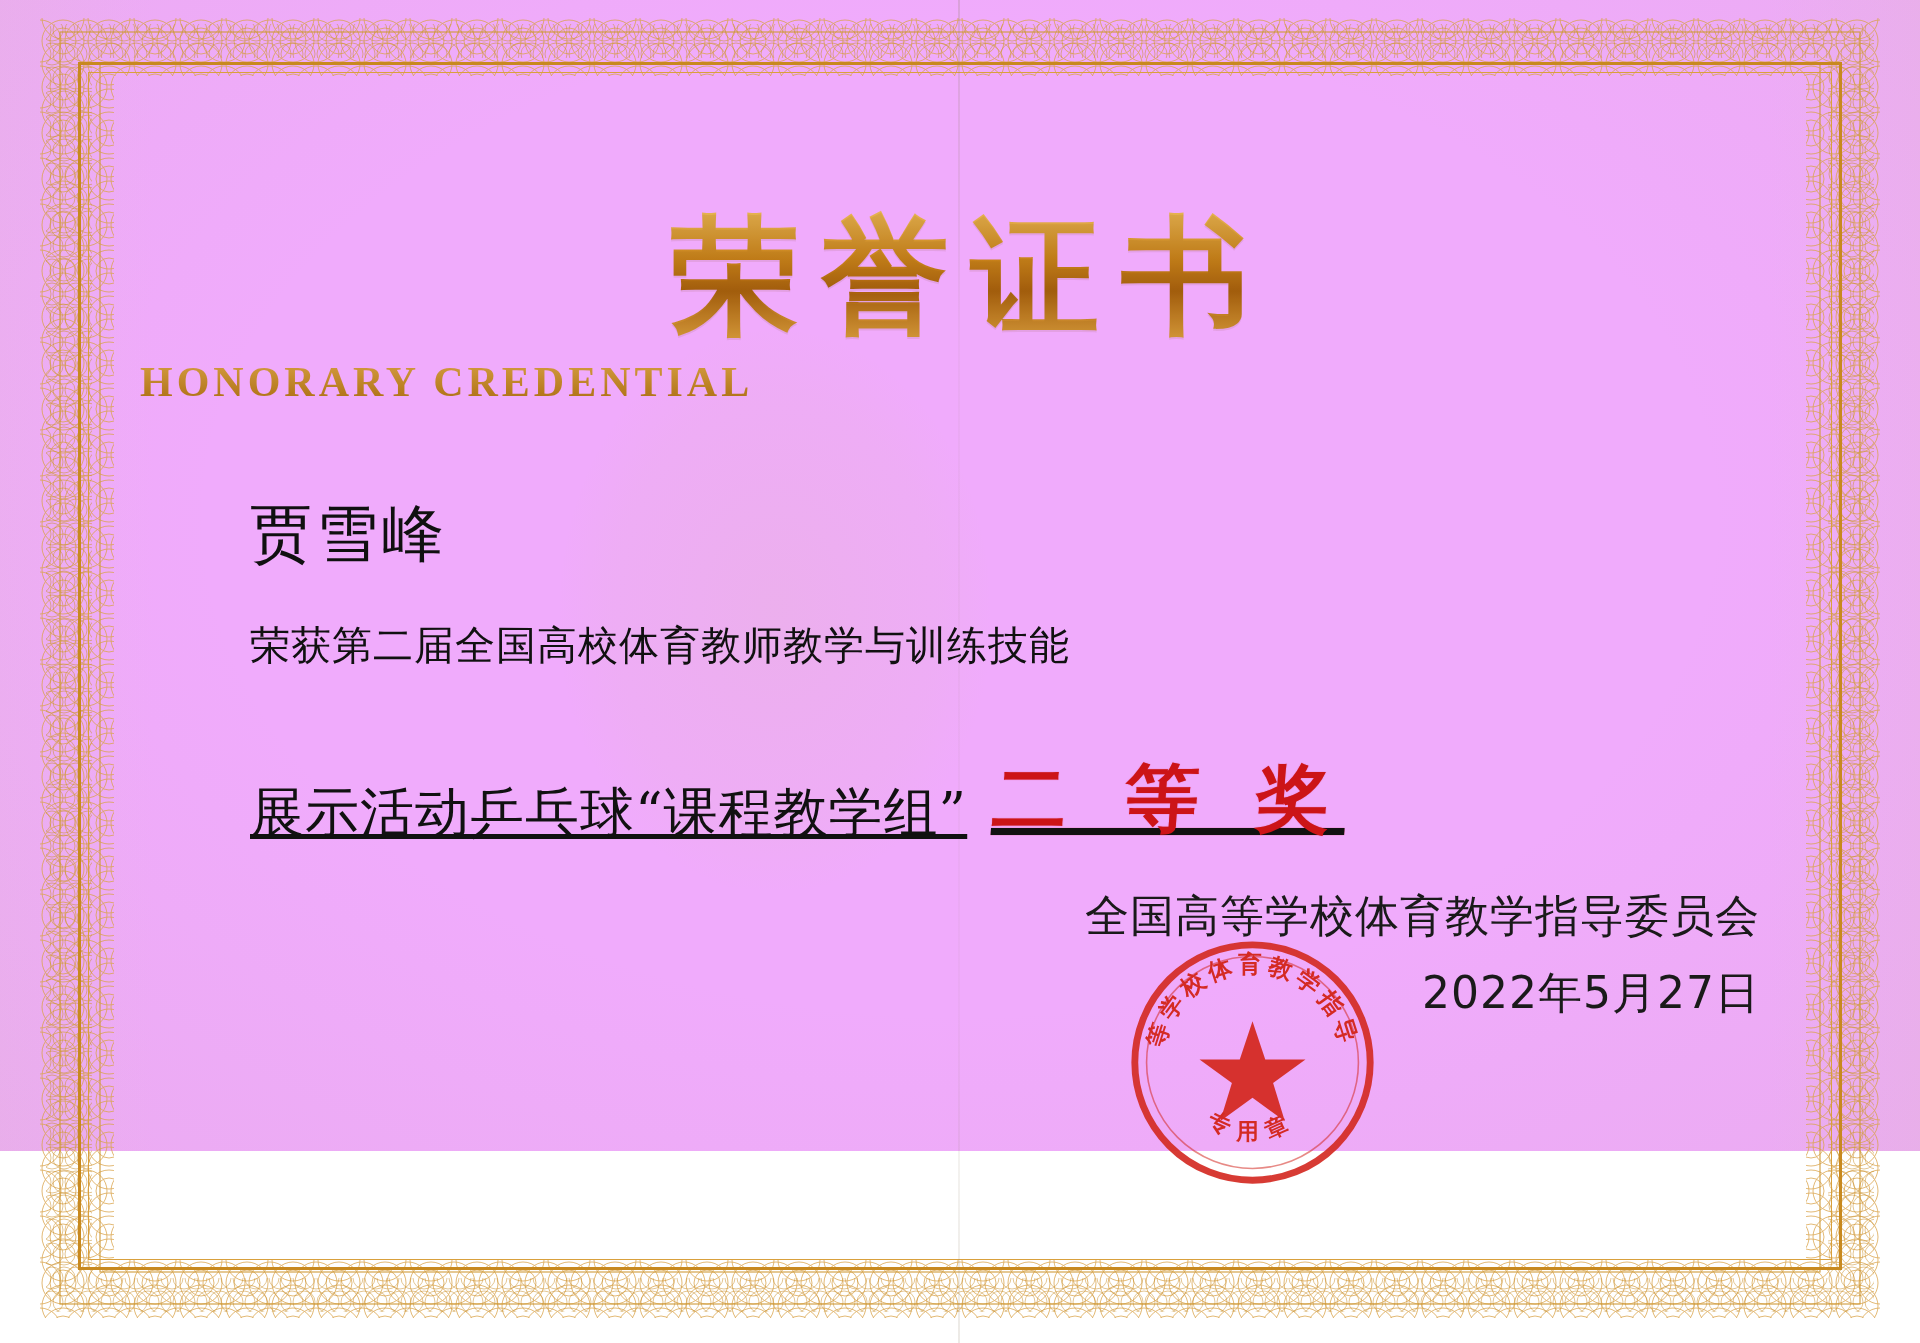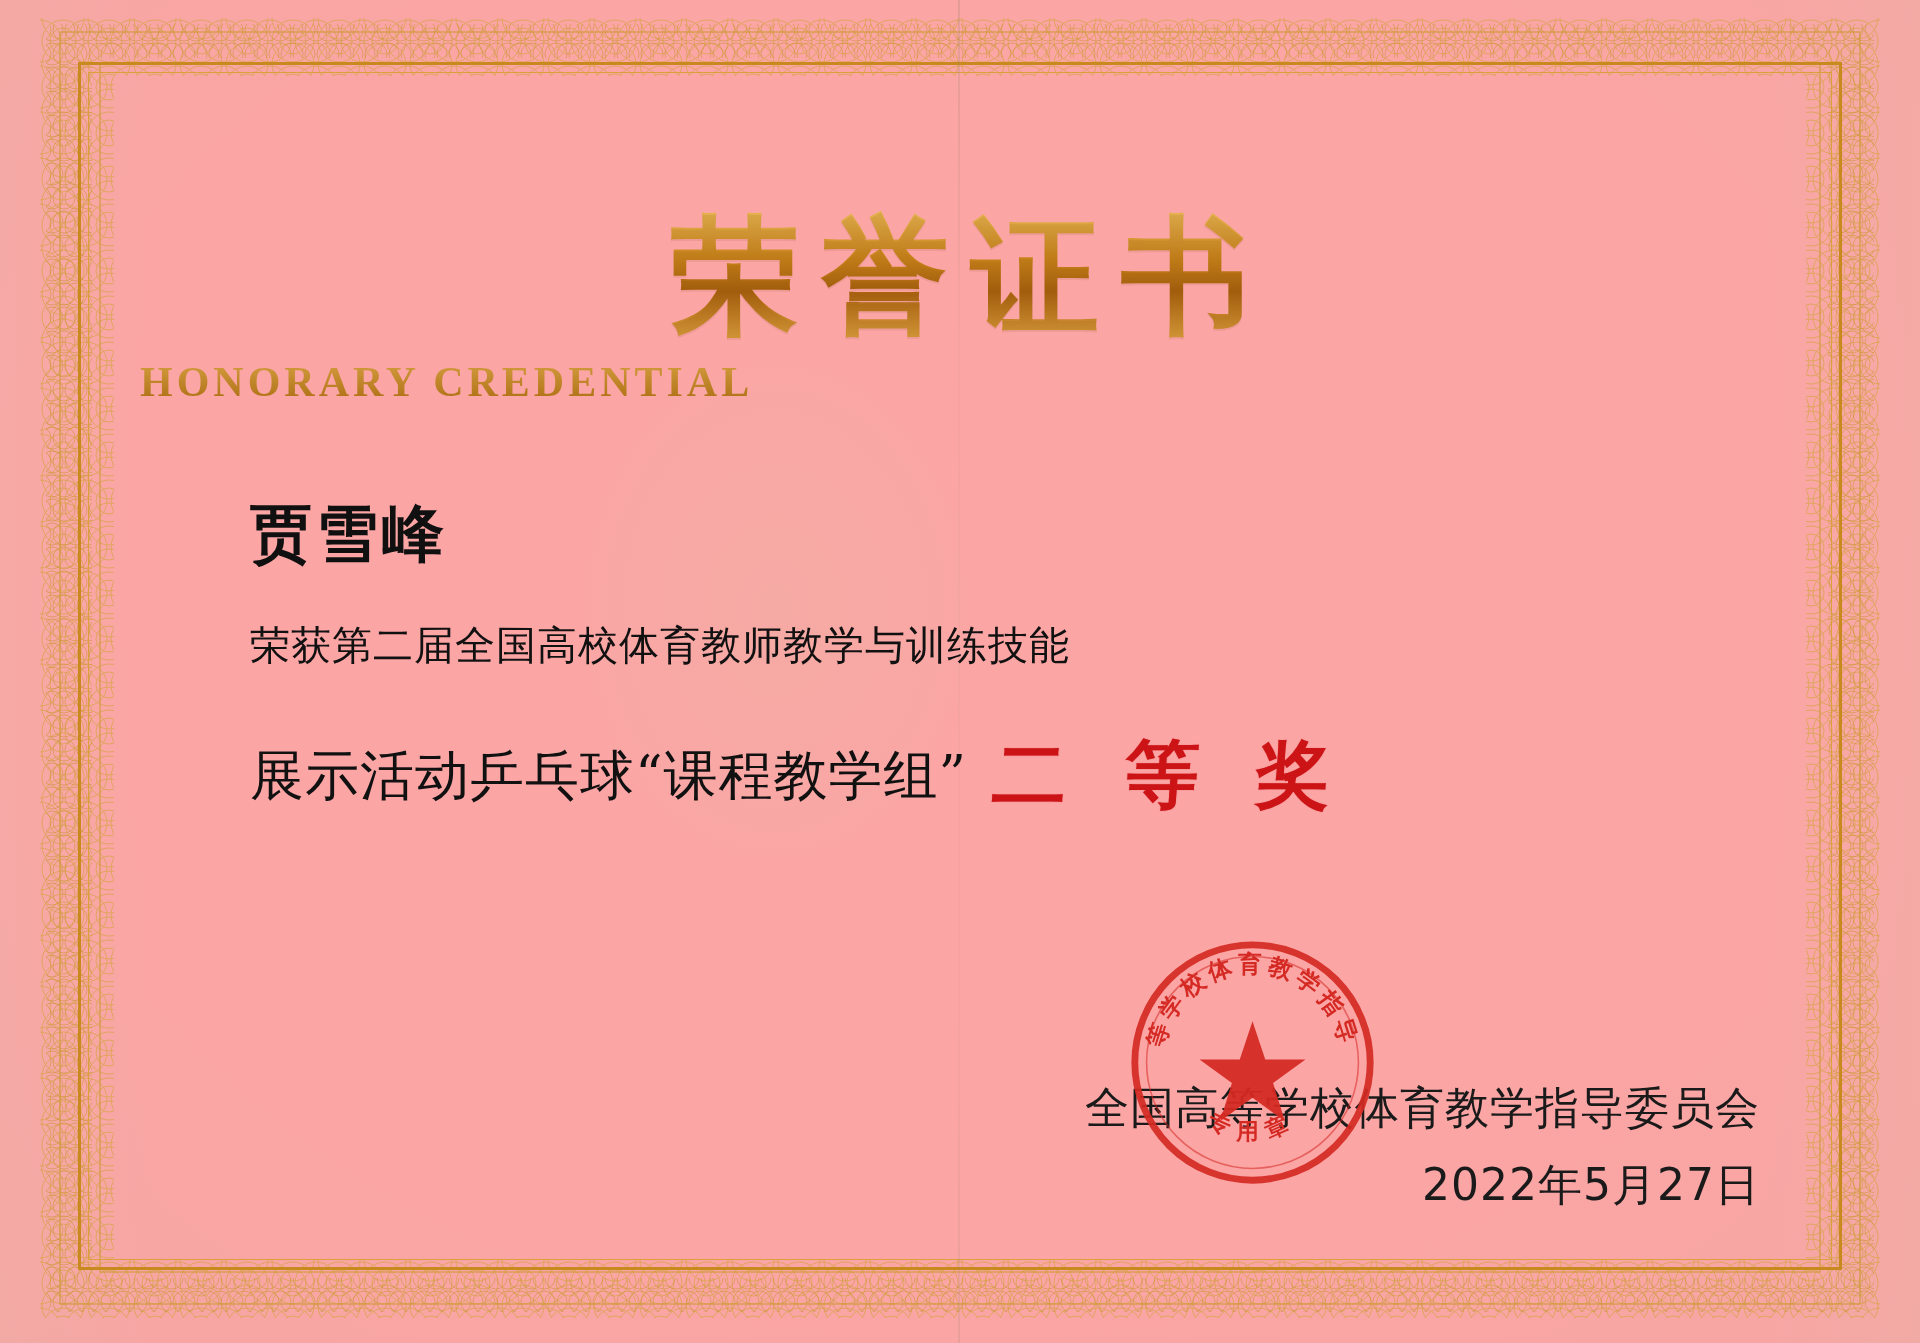--- a/index.html
+++ b/index.html
@@ -10,22 +10,22 @@
   body {
     width: 1920px;
     height: 1343px;
     font-family: "Liberation Serif", serif;
     overflow: hidden;
   }
 
   #certificate {
     position: relative;
     width: 1920px;
-    height: 1343px;
-    background: #fca5a5;
+    height: 1151px;
+    background: #f0abfc;
     box-sizing: border-box;
   }
 
   
   .paper-tint {
     position: absolute;
     inset: 0;
     background:
       radial-gradient(ellipse at 50% 45%, rgba(255,255,255,0) 55%, rgba(190,175,150,0.10) 100%),
       linear-gradient(90deg, rgba(215,200,175,0.10) 0%, rgba(255,255,255,0) 8%, rgba(255,255,255,0) 92%, rgba(215,200,175,0.12) 100%);
@@ -132,21 +132,21 @@
     margin-top: 86px;
     padding-left: 110px;
     font-family: "DejaVu Sans", "Liberation Sans", sans-serif;
     font-size: 56px;
     color: #141414;
     display: flex;
     align-items: baseline;
   }
   .recipient-name {
     font-family: "DejaVu Serif", "Liberation Serif", serif;
-    font-weight: bold;
+    font-weight: normal;
     font-size: 62px;
     letter-spacing: 4px;
     color: #101010;
   }
   .recipient-suffix {
     font-family: "DejaVu Serif", "Liberation Serif", serif;
     font-size: 54px;
     margin-left: 26px;
     letter-spacing: 2px;
     color: #141414;
@@ -155,28 +155,29 @@
   .body-line {
     margin-top: 44px;
     padding-left: 110px;
     font-family: "DejaVu Serif", "Liberation Serif", serif;
     font-size: 40px;
     letter-spacing: 1px;
     color: #111111;
     line-height: 1.25;
   }
   .body-line-2 {
-    margin-top: 56px;
+    margin-top: 80px;
     padding-left: 110px;
     display: flex;
-    align-items: center;
+    align-items: flex-end;
     font-family: "DejaVu Serif", "Liberation Serif", serif;
     font-size: 54px;
     letter-spacing: 1px;
     color: #111111;
+    text-decoration: underline;
   }
   .award-level {
     margin-left: 26px;
     font-family: "DejaVu Serif", "Liberation Serif", serif;
     font-weight: bold;
     font-size: 74px;
     letter-spacing: 16px;
     color: #cc1417;
     transform: skewX(-4deg);
     text-shadow: 0 0 1px rgba(204,20,23,0.6);

